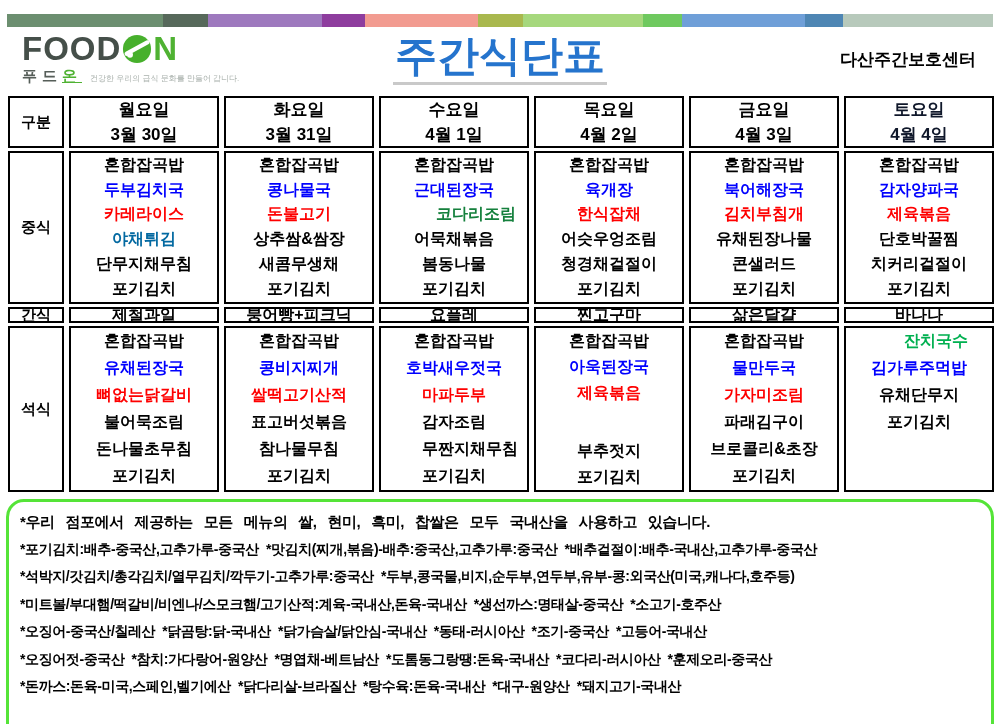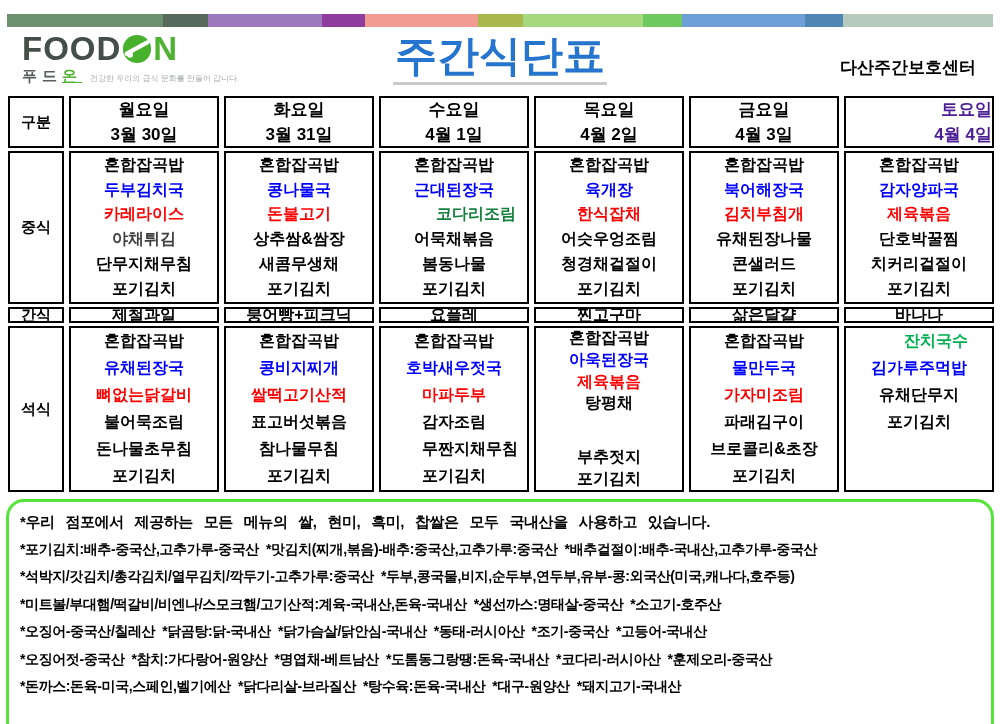--- a/index.html
+++ b/index.html
@@ -17,21 +17,21 @@
                 letter-spacing:1px; color:#454f49; line-height:34px; }
   .brand-line .n { color:#4fb232; }
   .o-icon { width:30px; height:30px; margin:0 1px; }
   .brand-sub { display:flex; align-items:baseline; margin-top:1px; }
   .brand-kor { font-size:15px; font-weight:bold; color:#565e59; letter-spacing:5px; }
   .brand-kor .on { color:#4fb232; text-decoration:underline; }
   .tagline { font-size:8px; color:#a9b1ac; margin-left:8px; }
   .title { position:absolute; left:50%; top:0; transform:translateX(-50%);
            font-size:42px; font-weight:bold; color:#2574cd; white-space:nowrap;
            border-bottom:3px solid #c9c9c9; line-height:52px; padding:0 2px; }
-  .center-name { position:absolute; right:24px; top:26px; font-size:17px;
+  .center-name { position:absolute; right:24px; top:18px; font-size:17px;
                  font-weight:bold; color:#000; white-space:nowrap; }
 
   
   .table-area { display:flex; gap:5px; margin:4px 6px 0 8px; }
   .col { display:flex; flex-direction:column; gap:3px; flex:1; min-width:0; }
   .label-col { flex:0 0 56px; }
   .box { border:2px solid #000; background:#fff; }
   .h-head   { height:52px; }
   .h-lunch  { height:153px; }
   .h-snack  { height:16px; }
@@ -101,21 +101,21 @@
     </div>
     <div class="col day-col">
       <div class="box head h-head">
         <div>월요일</div>
         <div>3월 30일</div>
       </div>
       <div class="box menu lunch h-lunch">
         <div class="menu-item" style="color: rgb(0, 0, 0);">혼합잡곡밥</div>
         <div class="menu-item" style="color: rgb(0, 0, 254);">두부김치국</div>
         <div class="menu-item" style="color: rgb(254, 0, 0);">카레라이스</div>
-        <div class="menu-item" style="color: #404040;">야채튀김</div>
+        <div class="menu-item" style="color: #0369a1;">야채튀김</div>
         <div class="menu-item" style="color: rgb(0, 0, 0);">단무지채무침</div>
         <div class="menu-item" style="color: rgb(0, 0, 0);">포기김치</div>
       </div>
       <div class="box snackb h-snack">제철과일</div>
       <div class="box menu dinner h-dinner">
         <div class="menu-item" style="color: rgb(0, 0, 0);">혼합잡곡밥</div>
         <div class="menu-item" style="color: rgb(0, 0, 254);">유채된장국</div>
         <div class="menu-item" style="color: rgb(254, 0, 0);">뼈없는닭갈비</div>
         <div class="menu-item" style="color: rgb(0, 0, 0);">불어묵조림</div>
         <div class="menu-item" style="color: rgb(0, 0, 0);">돈나물초무침</div>
@@ -179,21 +179,20 @@
         <div class="menu-item" style="color: rgb(254, 0, 0);">한식잡채</div>
         <div class="menu-item" style="color: rgb(0, 0, 0);">어슷우엉조림</div>
         <div class="menu-item" style="color: rgb(0, 0, 0);">청경채겉절이</div>
         <div class="menu-item" style="color: rgb(0, 0, 0);">포기김치</div>
       </div>
       <div class="box snackb h-snack">찐고구마</div>
       <div class="box menu dinner h-dinner">
         <div class="menu-item" style="color: rgb(0, 0, 0);">혼합잡곡밥</div>
         <div class="menu-item" style="color: rgb(0, 0, 254);">아욱된장국</div>
         <div class="menu-item" style="color: rgb(254, 0, 0);">제육볶음</div>
-        <div class="menu-item" style="color: rgb(0, 0, 0);">탕평채</div>
         <div class="menu-item" style="color: rgb(0, 0, 0); margin-top: 32px;">부추젓지</div>
         <div class="menu-item" style="color: rgb(0, 0, 0);">포기김치</div>
       </div>
     </div>
     <div class="col day-col">
       <div class="box head h-head">
         <div>금요일</div>
         <div>4월 3일</div>
       </div>
       <div class="box menu lunch h-lunch">
@@ -208,21 +207,21 @@
       <div class="box menu dinner h-dinner">
         <div class="menu-item" style="color: rgb(0, 0, 0);">혼합잡곡밥</div>
         <div class="menu-item" style="color: rgb(0, 0, 254);">물만두국</div>
         <div class="menu-item" style="color: rgb(254, 0, 0);">가자미조림</div>
         <div class="menu-item" style="color: rgb(0, 0, 0);">파래김구이</div>
         <div class="menu-item" style="color: rgb(0, 0, 0);">브로콜리&amp;초장</div>
         <div class="menu-item" style="color: rgb(0, 0, 0);">포기김치</div>
       </div>
     </div>
     <div class="col day-col">
-      <div class="box head h-head" style="color: #4c1d95; align-items: flex-end;">
+      <div class="box head h-head" style="color: #0f172a;">
         <div>토요일</div>
         <div>4월 4일</div>
       </div>
       <div class="box menu lunch h-lunch">
         <div class="menu-item" style="color: rgb(0, 0, 0);">혼합잡곡밥</div>
         <div class="menu-item" style="color: rgb(0, 0, 254);">감자양파국</div>
         <div class="menu-item" style="color: rgb(254, 0, 0);">제육볶음</div>
         <div class="menu-item" style="color: rgb(0, 0, 0);">단호박꿀찜</div>
         <div class="menu-item" style="color: rgb(0, 0, 0);">치커리겉절이</div>
         <div class="menu-item" style="color: rgb(0, 0, 0);">포기김치</div>

